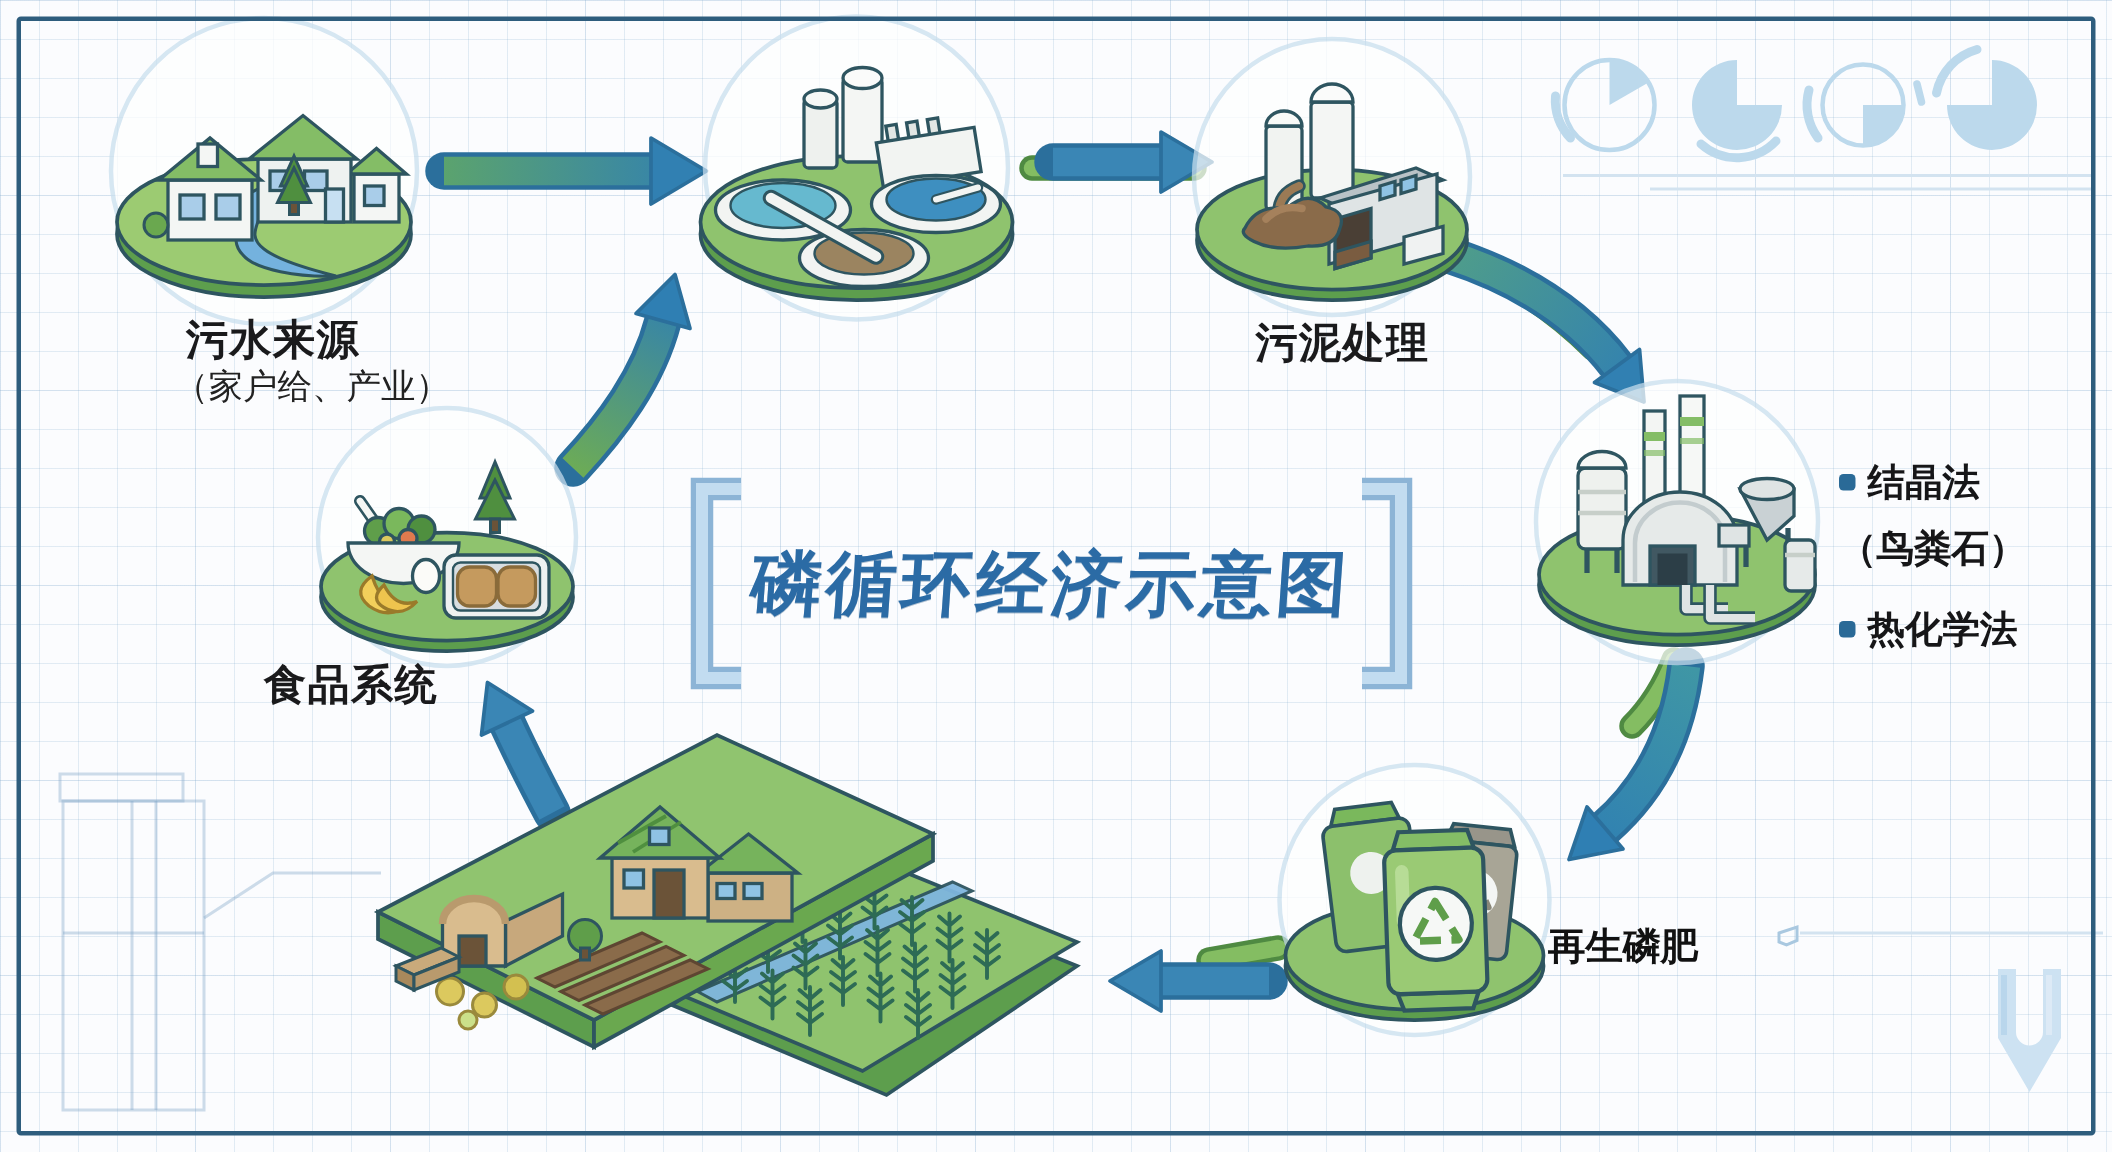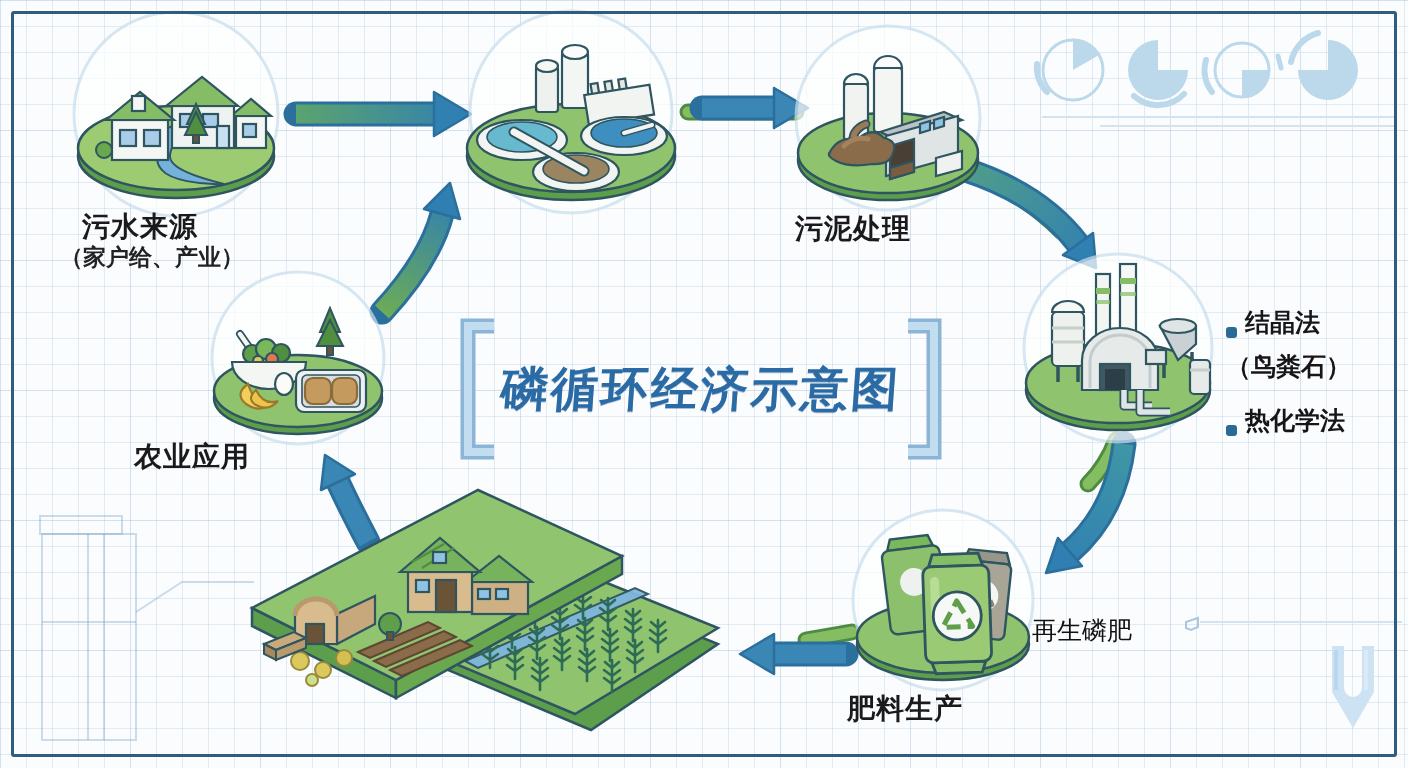--- a/index.html
+++ b/index.html
@@ -11,31 +11,31 @@
       linear-gradient(90deg, rgba(140,175,210,.16) 1px, transparent 1px),
       linear-gradient(rgba(150,185,215,.26) 1px, transparent 1px),
       linear-gradient(90deg, rgba(150,185,215,.26) 1px, transparent 1px);
     background-size:130px 130px,130px 130px,26px 26px,26px 26px;
     font-family:"Liberation Sans","DejaVu Sans",sans-serif;
   }
   .frame{position:absolute;left:11px;top:11px;right:11px;bottom:11px;
     border:3px solid #2e5d7d;border-radius:3px;pointer-events:none;}
   .abs{position:absolute;}
   .lbl{position:absolute;color:#1a1a1c;font-weight:700;font-size:28px;
-    letter-spacing:1px;white-space:nowrap;}
-  .sublbl{position:absolute;color:#222;font-weight:700;font-size:23px;
-    text-align:left;white-space:nowrap;}
-  .tag{position:absolute;color:#111;font-weight:400;font-size:25px;white-space:nowrap;}
+    text-align:center;letter-spacing:1px;white-space:nowrap;}
+  .sublbl{position:absolute;color:#222;font-weight:400;font-size:23px;
+    text-align:right;white-space:nowrap;}
+  .tag{position:absolute;color:#111;font-weight:700;font-size:25px;white-space:nowrap;}
   .title-wrap{position:absolute;left:452px;top:318px;width:498px;height:142px;
     display:flex;align-items:center;justify-content:space-between;}
   .title-text{flex:1;text-align:center;font-size:47px;font-weight:800;
     color:#2b6ba5;letter-spacing:3px;transform:skewX(-4deg);
     text-shadow:0 1px 0 rgba(27,75,120,.35);white-space:nowrap;}
   .bullets{position:absolute;left:1226px;top:306px;width:180px;}
-  .bullet-row{display:flex;align-items:flex-end;}
+  .bullet-row{display:flex;align-items:flex-start;}
   .bullet-marker{width:11px;height:11px;background:#2a6a97;border-radius:3px;
     margin:10px 8px 0 0;flex:none;}
   .bullet-text{font-size:25px;font-weight:700;color:#161618;line-height:1.28;}
   .bullet-cont{margin-left:0px;font-size:25px;font-weight:700;color:#161618;line-height:1.28;margin-top:12px;}
   .ar-out{fill:none;stroke:#2b6f9c;stroke-width:25;stroke-linecap:round;}
   .ar-in{fill:none;stroke-width:19;stroke-linecap:butt;}
   .ah{stroke:#2b6f9c;stroke-width:2.5;stroke-linejoin:round;}
   .stub-o{fill:none;stroke:#4f8a42;stroke-width:17;stroke-linecap:round;}
   .stub-i{fill:none;stroke:#84bd62;stroke-width:11;stroke-linecap:round;}
   svg{display:block;}
@@ -307,21 +307,20 @@
     <g transform="rotate(-2 112 105)" stroke="#2e5560" stroke-width="2.8">
       <polygon points="86,62 140,62 136,50 90,50" fill="#84bd66"></polygon>
       <polygon points="86,158 140,158 136,169 90,169" fill="#84bd66"></polygon>
       <rect x="80" y="62" width="66" height="96" rx="8" fill="#9aca74"></rect>
       <rect x="87" y="72" width="9" height="42" rx="4.5" fill="#b7dc96" stroke="none"></rect>
       <circle cx="113" cy="112" r="24" fill="#f6f8f6"></circle>
       <path d="M113,97 L128,123 H98 Z" fill="none" stroke="#5f9e4a" stroke-width="5" stroke-dasharray="14 7" stroke-linejoin="round"></path>
     </g>
   </svg>
   <div class="tag" style="left:1032px;top:614px">再生磷肥</div>
-  <div class="lbl" style="left:847px;top:690px;width:200px">肥料生产</div>
 
   <svg class="abs" style="left:204px;top:268px" width="188" height="188" viewBox="0 0 188 188">
     <circle cx="94" cy="90" r="86" fill="#ffffff" opacity="0.72" stroke="#c9dfee" stroke-width="3"></circle>
     <ellipse cx="94" cy="130" rx="84" ry="36" fill="#5d9e4d" stroke="#2e5560" stroke-width="2.5"></ellipse>
     <ellipse cx="94" cy="123" rx="84" ry="36" fill="#8fc36e" stroke="#2e5560" stroke-width="2.5"></ellipse>
     <g stroke="#2e5560" stroke-width="2">
       <polygon points="126,40 116,64 136,64" fill="#4f8f3f"></polygon>
       <polygon points="126,52 113,78 139,78" fill="#4f8f3f"></polygon>
       <rect x="123" y="78" width="6" height="9" fill="#6b5338"></rect>
     </g>
@@ -336,21 +335,21 @@
       <path d="M28,94 a37,27 0 0 0 74,0 z" fill="#f4f6f4"></path>
       <rect x="92" y="102" width="70" height="42" rx="8" fill="#eef1f1"></rect>
       <rect x="98" y="107" width="58" height="32" rx="5" fill="#d8dde0" stroke-width="1.6"></rect>
       <rect x="101" y="110" width="26" height="26" rx="8" fill="#c59a5e" stroke="#8a6b3a"></rect>
       <rect x="128" y="110" width="25" height="26" rx="8" fill="#c59a5e" stroke="#8a6b3a"></rect>
       <ellipse cx="80" cy="116" rx="9" ry="11" fill="#fbfbf8"></ellipse>
       <path d="M44,116 q-14,10 -2,20 q14,10 28,-2 q-18,7 -26,-18 z" fill="#f2cf5b" stroke="#9a7a2a"></path>
       <path d="M52,122 q-10,9 0,15 q12,7 22,-4 q-14,5 -22,-11 z" fill="#eec44e" stroke="#9a7a2a"></path>
     </g>
   </svg>
-  <div class="lbl" style="left:134px;top:438px;width:200px">农业应用</div>
+  <div class="lbl" style="left:134px;top:438px;width:200px">食品系统</div>
 
   <svg class="abs" style="left:240px;top:456px" width="500" height="282" viewBox="0 0 500 282">
     <defs>
       <g id="plant">
         <path d="M0,0 L0,-32 M0,-8 L-8,-14 M0,-8 L8,-14 M0,-16 L-8,-22 M0,-16 L8,-22 M0,-24 L-7,-30 M0,-24 L7,-30" stroke="#2d6b55" stroke-width="2.6" fill="none" stroke-linecap="round"></path>
       </g>
     </defs>
 
     <polygon points="330,128 478,188 351,274 208,214" fill="#5d9e4d" stroke="#2e5560" stroke-width="2.5"></polygon>
     <polygon points="330,112 478,172 335,258 192,198" fill="#8fc36e" stroke="#2e5560" stroke-width="2.5"></polygon>

